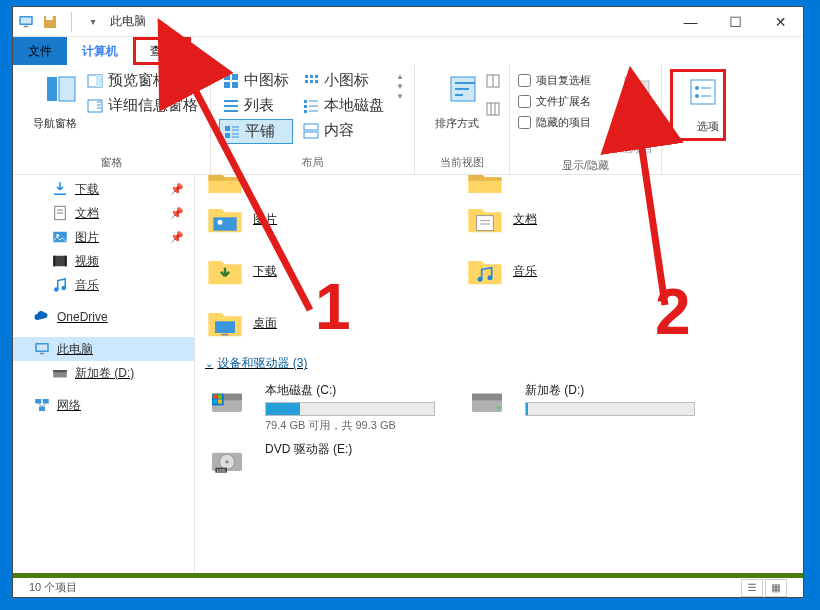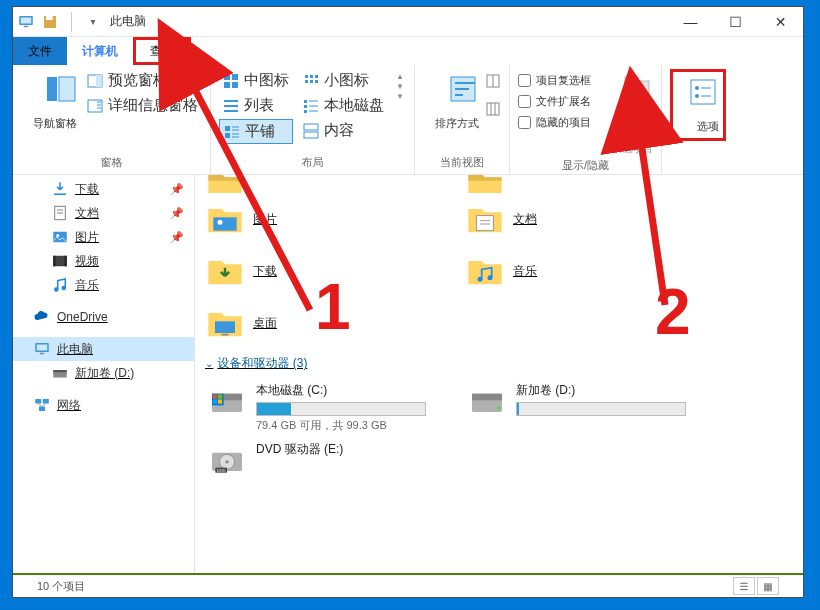--- a/index.html
+++ b/index.html
@@ -36,28 +36,28 @@
 .side-item .pin { position: absolute; right: 10px; color: #888; font-size:11px;}
 .side-item.selected { background: #cce8ff; }
 .side-ico { width: 18px; height: 18px; flex-shrink: 0; }
 .main { flex: 1; background: #fff; overflow-y: auto; padding: 0 8px 8px 8px; }
 .folder-grid { display: flex; flex-wrap: wrap; gap: 0; }
 .folder-item { width: 260px; height: 52px; display: flex; align-items: center; gap: 8px; padding: 2px; cursor: pointer; }
 .folder-ico { width: 40px; height: 40px; flex-shrink: 0; }
 .folder-label { font-size: 12px; color: #222; }
 .section-header { display: flex; align-items: center; gap: 4px; font-size: 12px; color: #005a9e; padding: 6px 2px; cursor: pointer; }
 .section-header .chev { font-size: 10px; }
-.drive-item { width: 260px; display: inline-flex; align-items: flex-start; gap: 9px; padding: 4px; }
+.drive-item { width: 260px; display: inline-flex; align-items: flex-start; gap: 18px; padding: 4px; }
 .drive-ico { width: 40px; height: 40px; flex-shrink: 0; }
 .drive-info { flex: 1; }
 .drive-name { font-size: 12px; color: #222; margin-bottom: 3px; }
 .drive-bar { width: 170px; height: 14px; border: 1px solid #bcbcbc; background: #eaeaea; margin-bottom: 2px; }
 .drive-bar-fill { height: 100%; background: #26a0da; }
 .drive-text { font-size: 11px; color: #666; }
-.statusbar { height: 24px; border-top: 2px solid #4d7c0f; display: flex; align-items: center; padding: 0 24px; font-size: 11px; color: #555; background:#fff;}
+.statusbar { height: 24px; border-top: 5px solid #4d7c0f; display: flex; align-items: center; padding: 0 16px; font-size: 11px; color: #555; background:#fff;}
 .statusbar-spacer { flex: 1; }
 .view-toggle { width: 22px; height: 18px; border: 1px solid #ccc; margin-left: 2px; display:flex; align-items:center; justify-content:center; font-size:10px; color:#666;}
 
 
 .anno-arrow { position: absolute; pointer-events: none; z-index: 100; }
 .anno-num { position: absolute; font-size: 64px; font-weight: bold; color: #e21b1b; z-index: 101; font-family: Arial; }
 .red-box { border: 3px solid #e21b1b !important; }
 </style>
 </head>
 <body>

